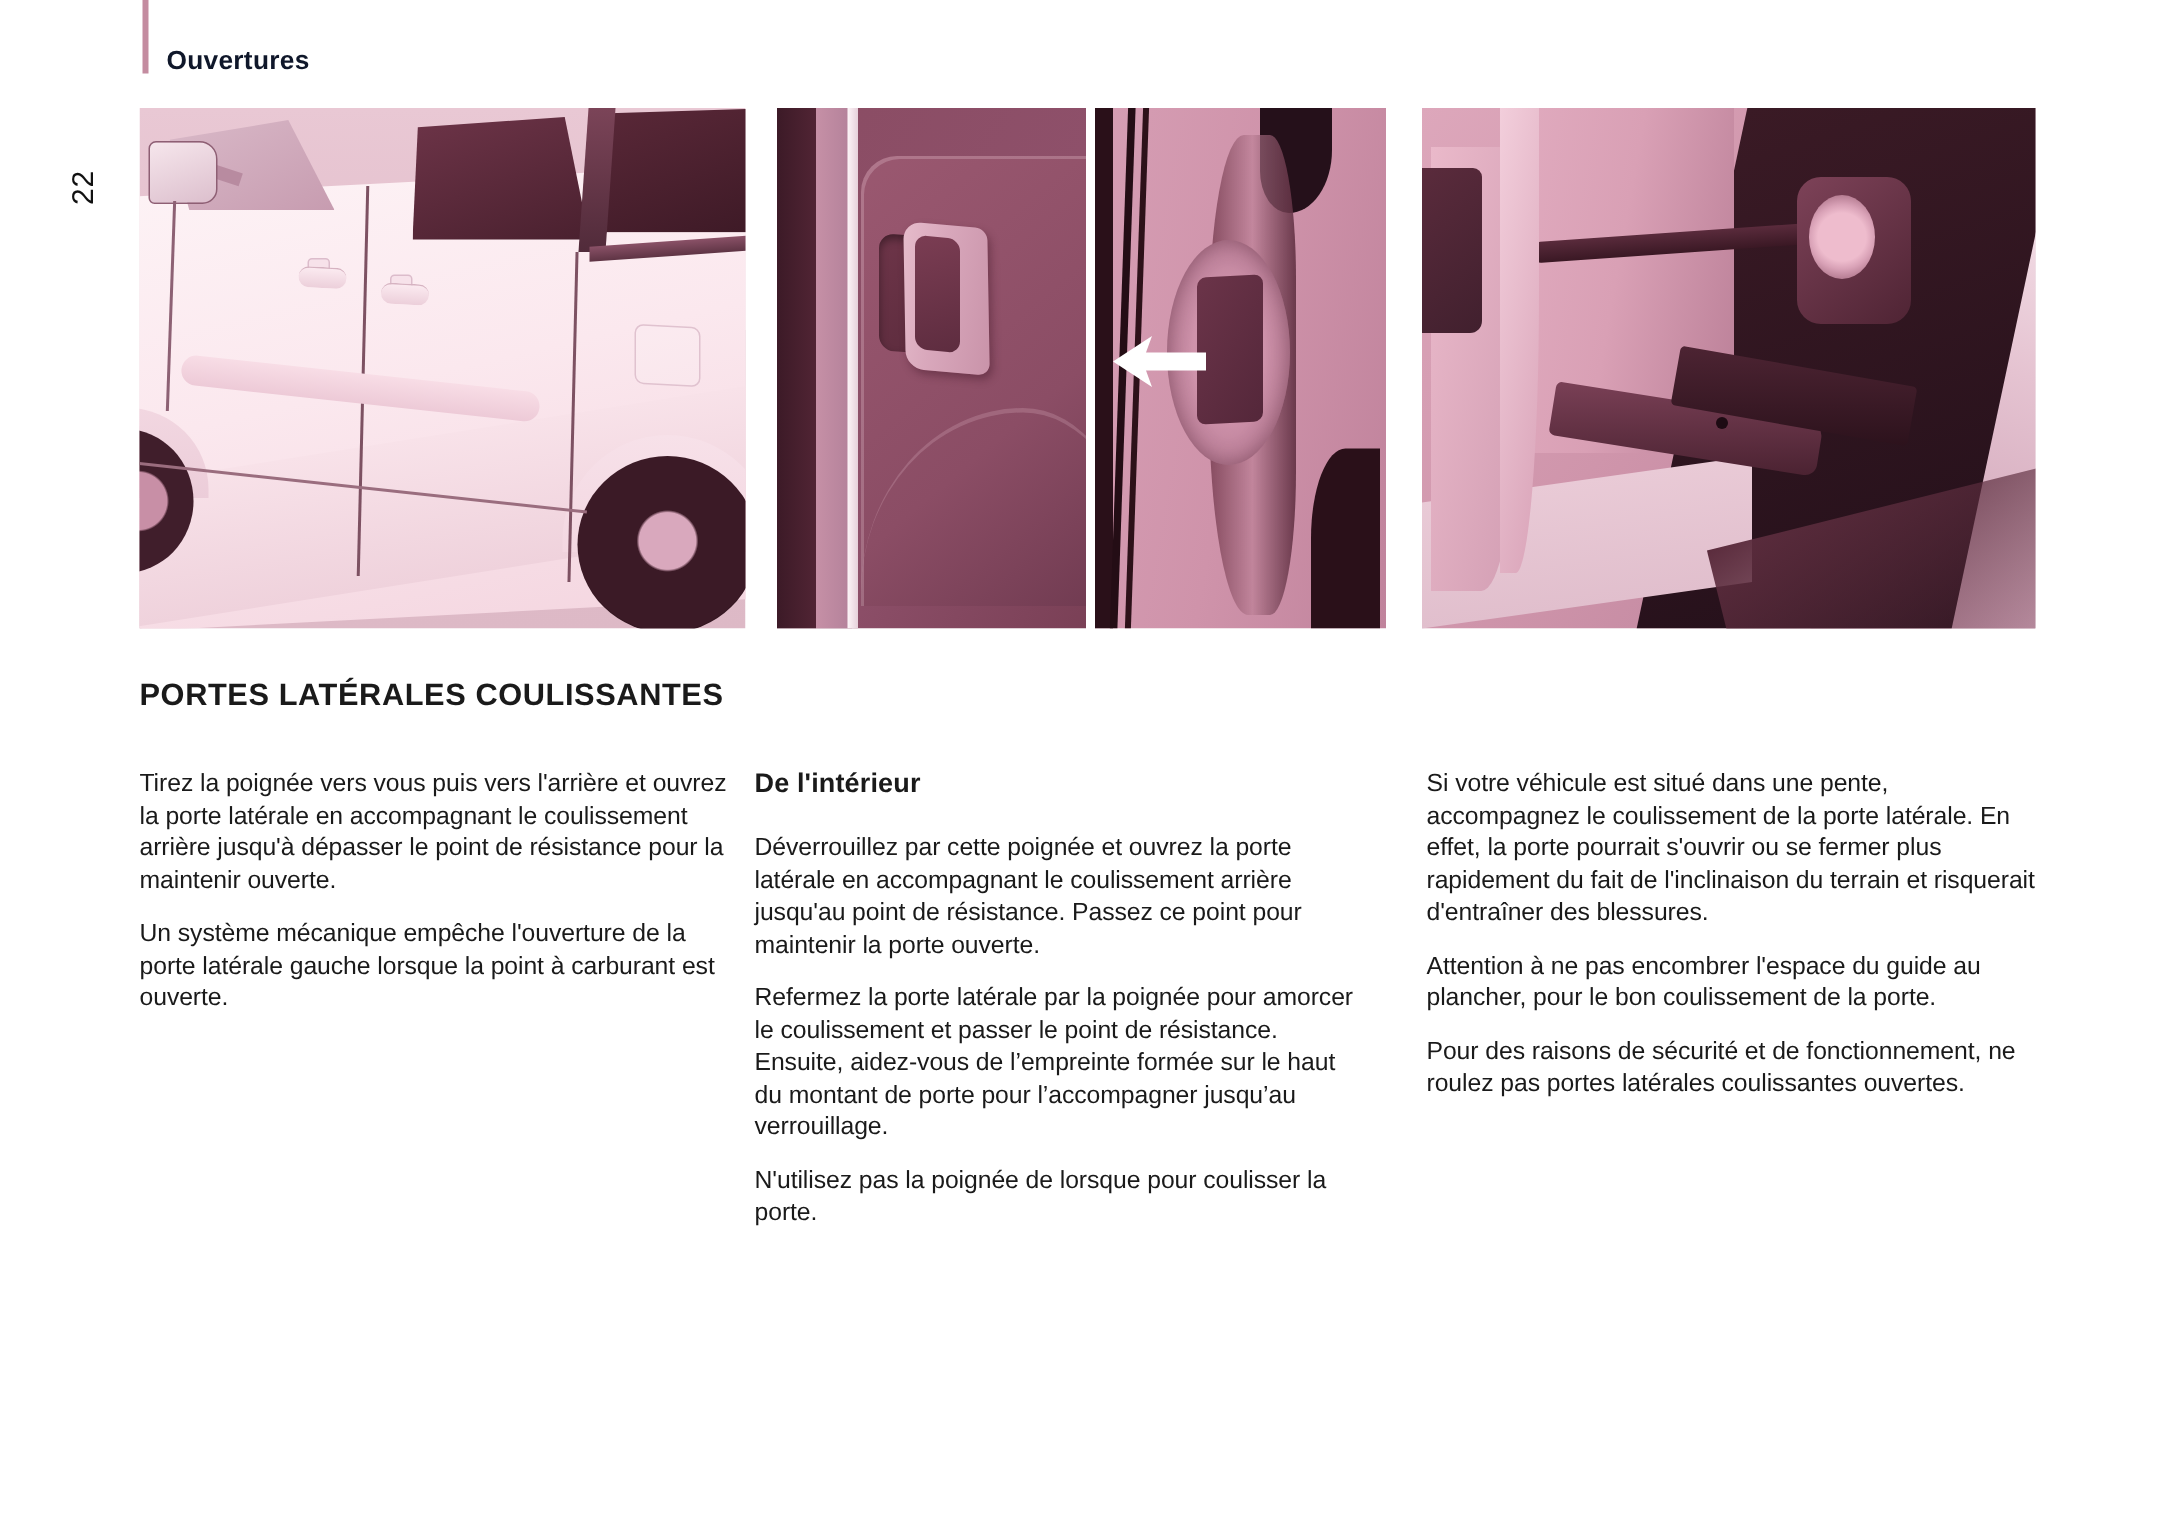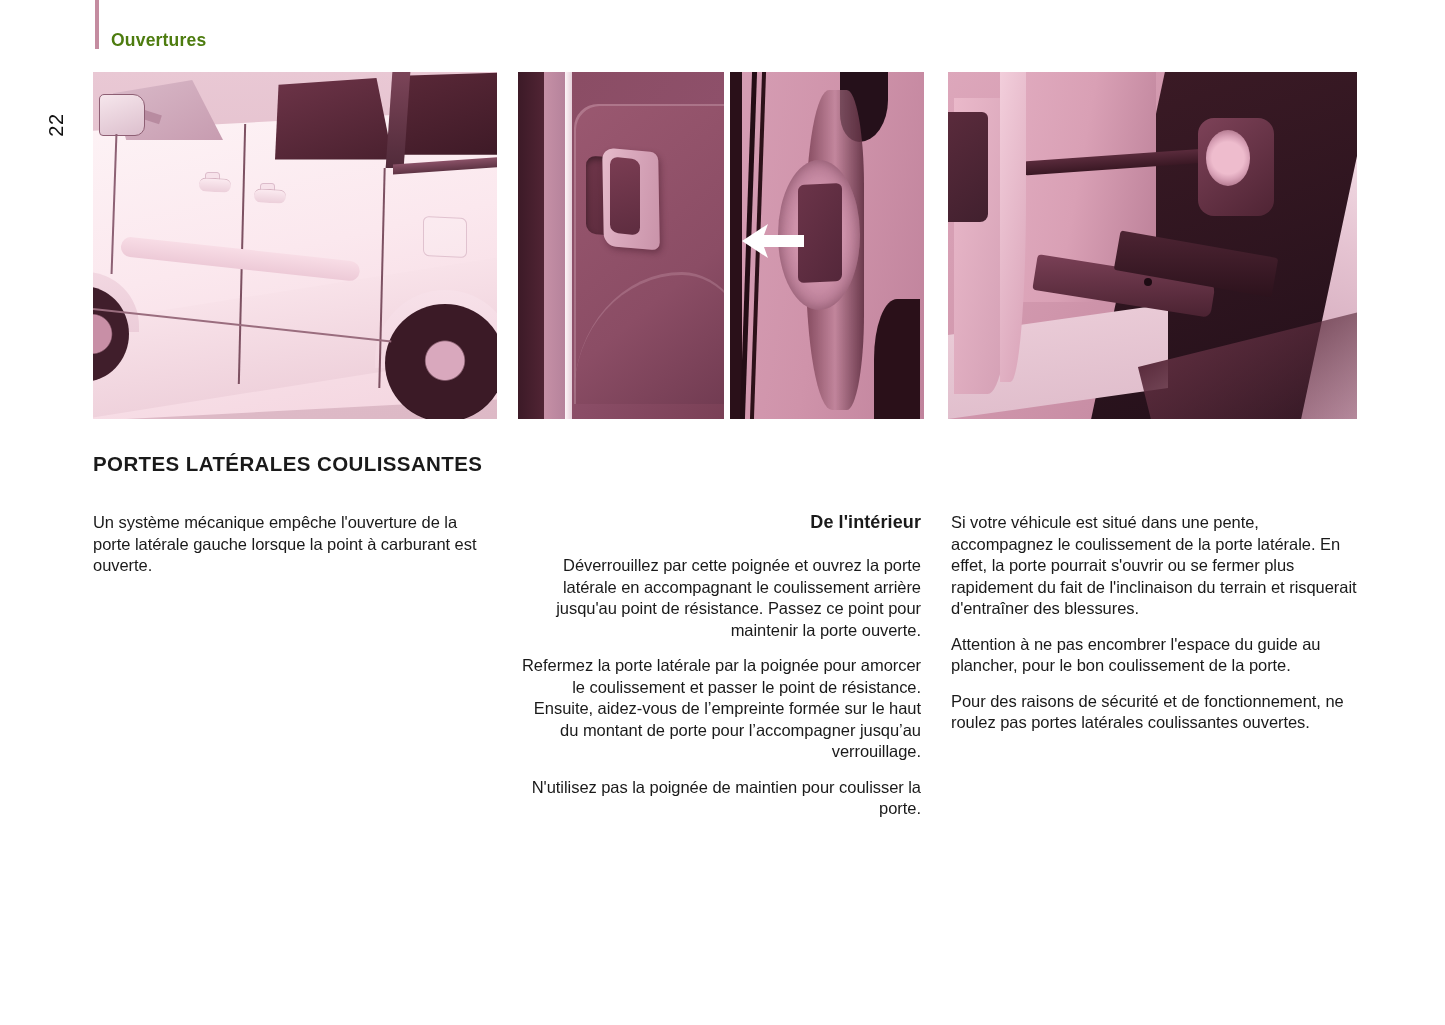--- a/index.html
+++ b/index.html
@@ -26,21 +26,21 @@
     height: 49px;
     background: #c48ca0;
   }
   .header-title {
     position: absolute;
     left: 111px;
     top: 30px;
     font-size: 17.5px;
     font-weight: bold;
     letter-spacing: 0.2px;
-    color: #4d7c0f;
+    color: #0f172a;
   }
 
   
   .page-number {
     position: absolute;
     left: 36px;
     top: 105px;
     width: 40px;
     height: 40px;
     font-size: 20px;
@@ -358,21 +358,21 @@
     letter-spacing: 0.4px;
     color: #1a1a1a;
   }
 
   
   .col {
     position: absolute;
     top: 512px;
   }
   .col-1 { left: 93px;  width: 400px; }
-  .col-2 { left: 521px; width: 400px; text-align: right; }
+  .col-2 { left: 503px; width: 400px; }
   .col-3 { left: 951px; width: 412px; }
 
   .col-heading {
     font-size: 18px;
     font-weight: bold;
     color: #1a1a1a;
     margin: 0 0 22px 0;
     letter-spacing: 0.1px;
   }
   .para {
@@ -472,27 +472,28 @@
       <div class="f3-door-edge"></div>
       <div class="f3-door-lip"></div>
       <div class="f3-door-notch"></div>
     </div>
   </div>
 </div>
 
 <h1 class="main-title">PORTES LATÉRALES COULISSANTES</h1>
 
 <div class="col col-1">
+  <p class="para">Tirez la poignée vers vous puis vers l'arrière et ouvrez la porte latérale en accompagnant le coulissement arrière jusqu'à dépasser le point de résistance pour la maintenir ouverte.</p>
   <p class="para">Un système mécanique empêche l'ouverture de la porte latérale gauche lorsque la point à carburant est ouverte.</p>
 </div>
 
 <div class="col col-2">
   <h2 class="col-heading">De l'intérieur</h2>
   <p class="para">Déverrouillez par cette poignée et ouvrez la porte latérale en accompagnant le coulissement arrière jusqu'au point de résistance. Passez ce point pour maintenir la porte ouverte.</p>
   <p class="para gap-before">Refermez la porte latérale par la poignée pour amorcer le coulissement et passer le point de résistance. Ensuite, aidez-vous de l’empreinte formée sur le haut du montant de porte pour l’accompagner jusqu’au verrouillage.</p>
-  <p class="para">N'utilisez pas la poignée de maintien pour coulisser la porte.</p>
+  <p class="para">N'utilisez pas la poignée de lorsque pour coulisser la porte.</p>
 </div>
 
 <div class="col col-3">
   <p class="para">Si votre véhicule est situé dans une pente, accompagnez le coulissement de la porte latérale. En effet, la porte pourrait s'ouvrir ou se fermer plus rapidement du fait de l'inclinaison du terrain et risquerait d'entraîner des blessures.</p>
   <p class="para">Attention à ne pas encombrer l'espace du guide au plancher, pour le bon coulissement de la porte.</p>
   <p class="para">Pour des raisons de sécurité et de fonctionnement, ne roulez pas portes latérales coulissantes ouvertes.</p>
 </div>
 
 </body></html>

